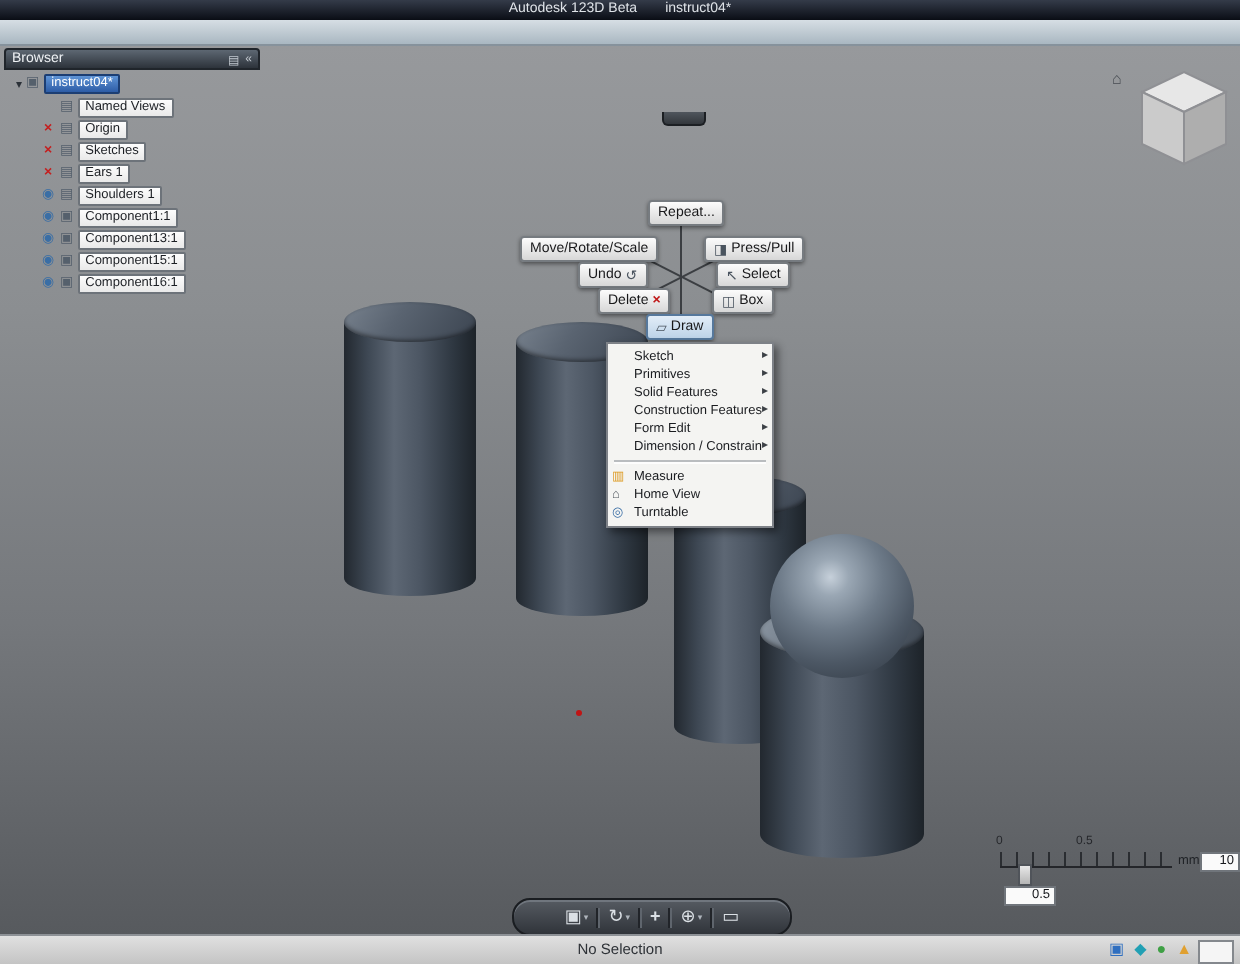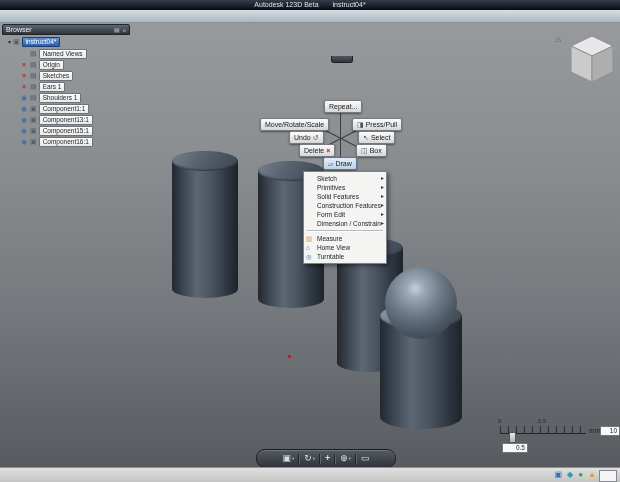--- a/index.html
+++ b/index.html
@@ -356,20 +356,21 @@
 
   <span class="rl-lbl" style="left:498px;top:418px;">0</span>
   <span class="rl-lbl" style="left:538px;top:418px;">0.5</span>
   <div id="ruler-ticks" class="abs"></div>
   <span id="ruler-unit" class="abs">mm</span>
   <div class="val-box" style="left:600px;top:426px;width:14px;">10</div>
   <div id="snap-handle" class="abs"></div>
   <div class="val-box" style="left:502px;top:443px;width:20px;">0.5</div>
 
   <div id="statusbar" class="abs">
+    <div id="status-msg">No Selection</div>
     <div id="tray">
       <span class="tray-ico c1">▣</span>
       <span class="tray-ico c2">◆</span>
       <span class="tray-ico c3">●</span>
       <span class="tray-ico c4">▲</span>
     </div>
     <div id="tray-box"></div>
   </div>
 
 </div>

